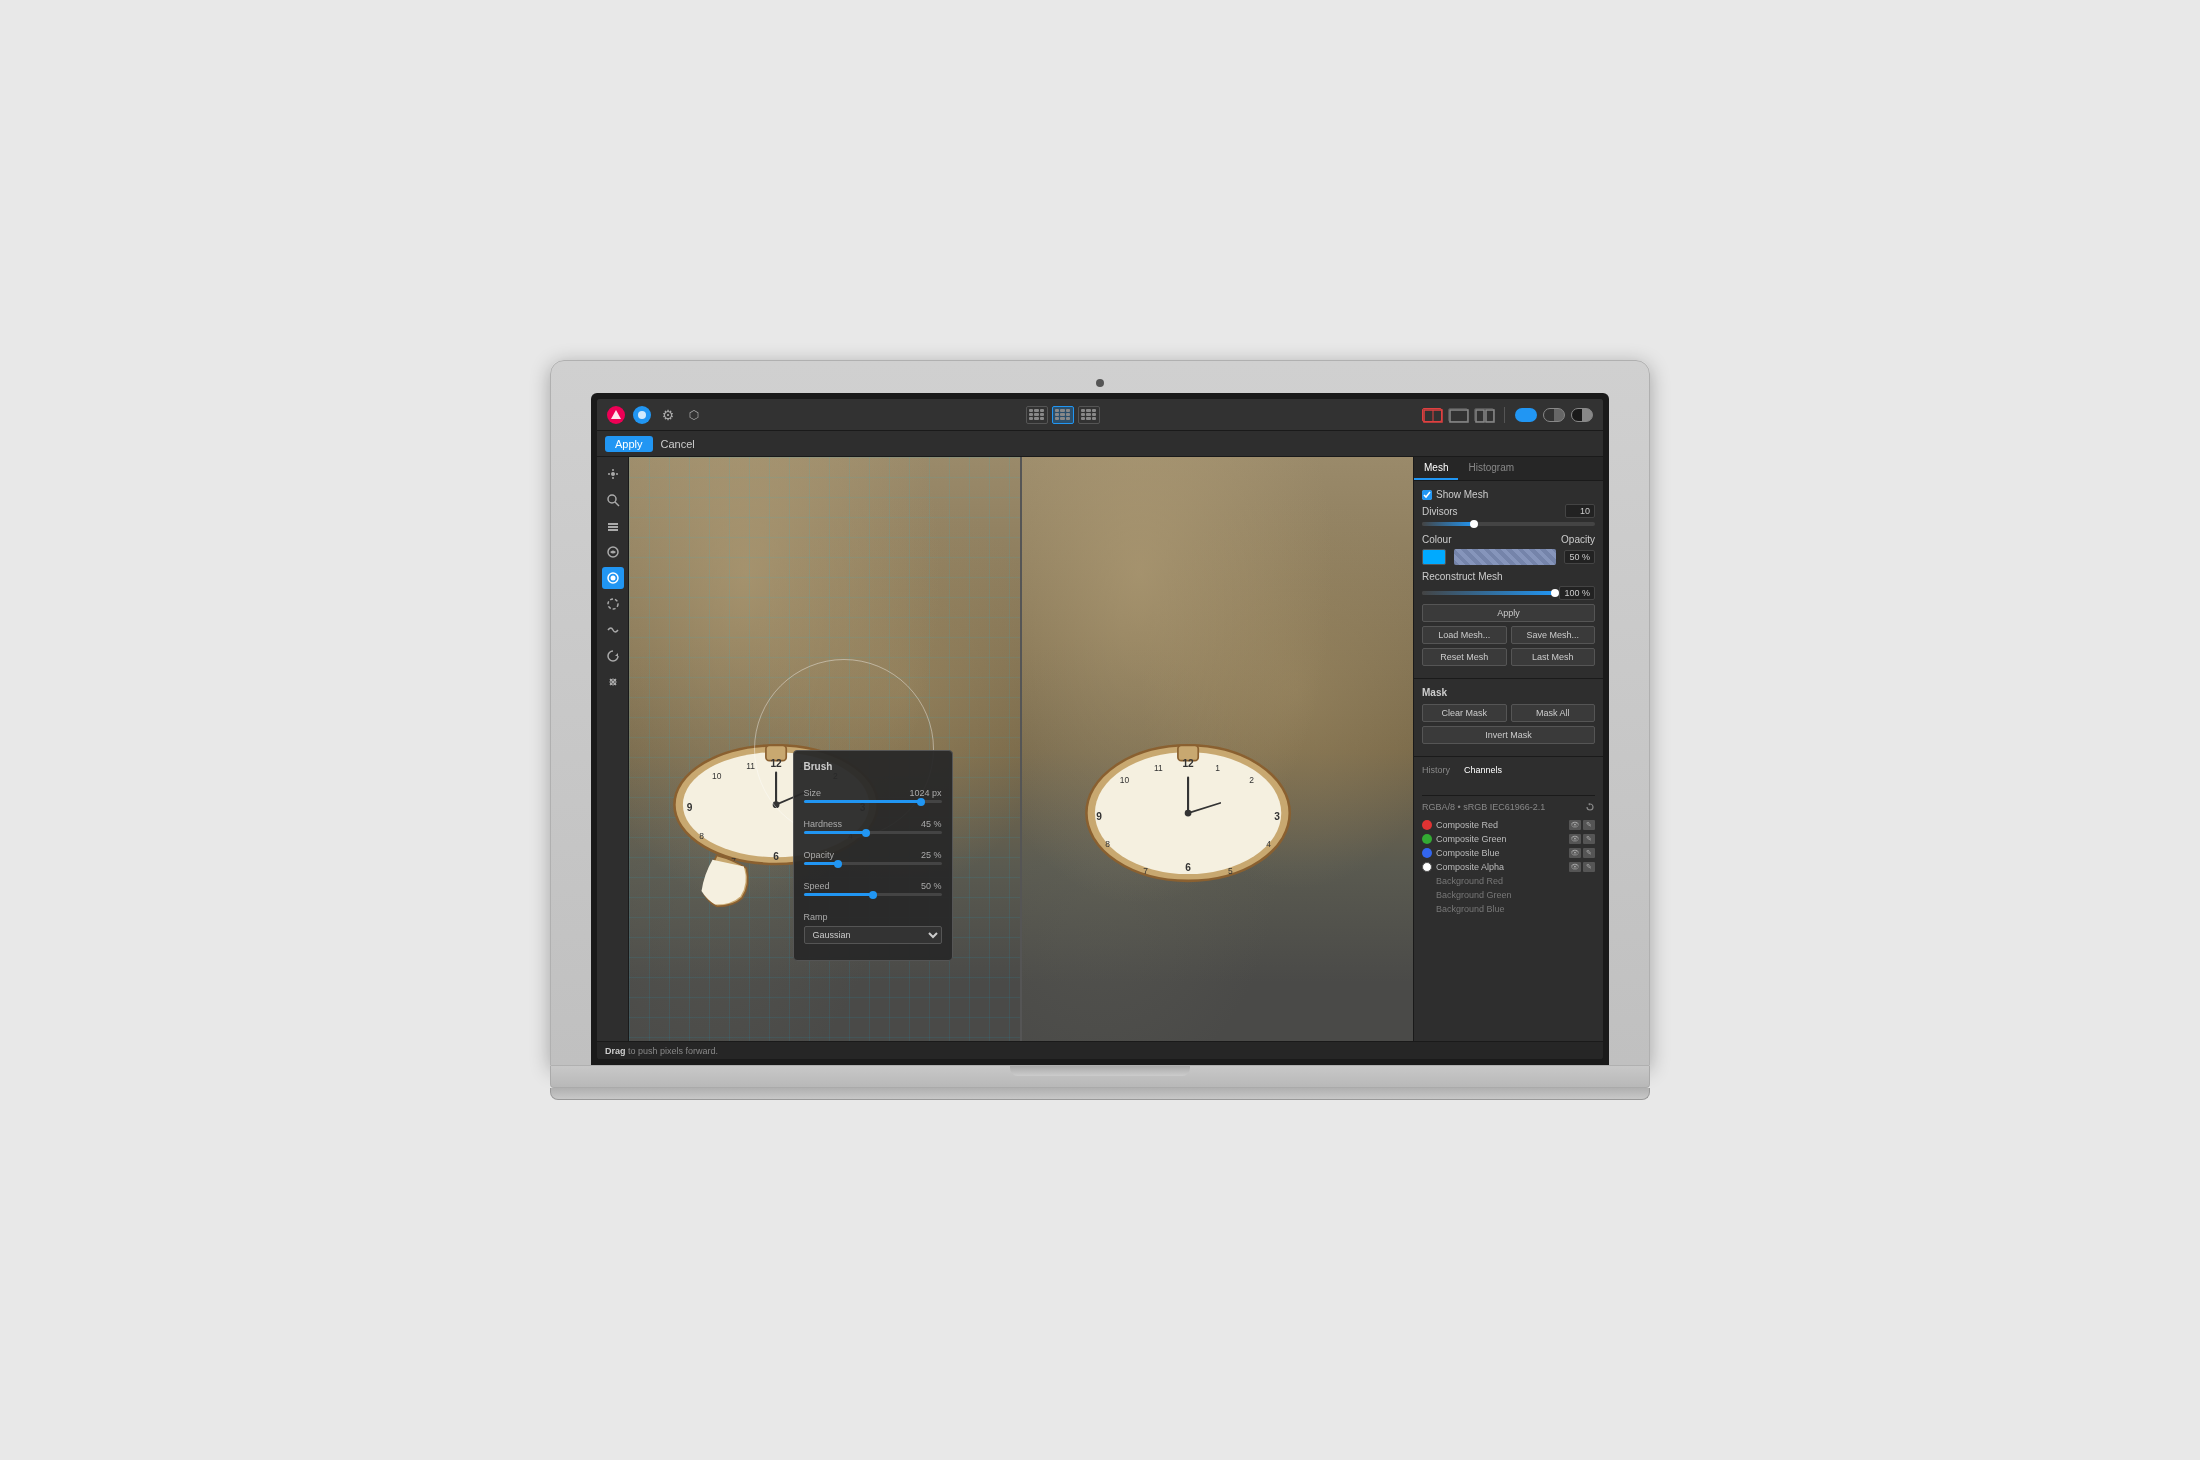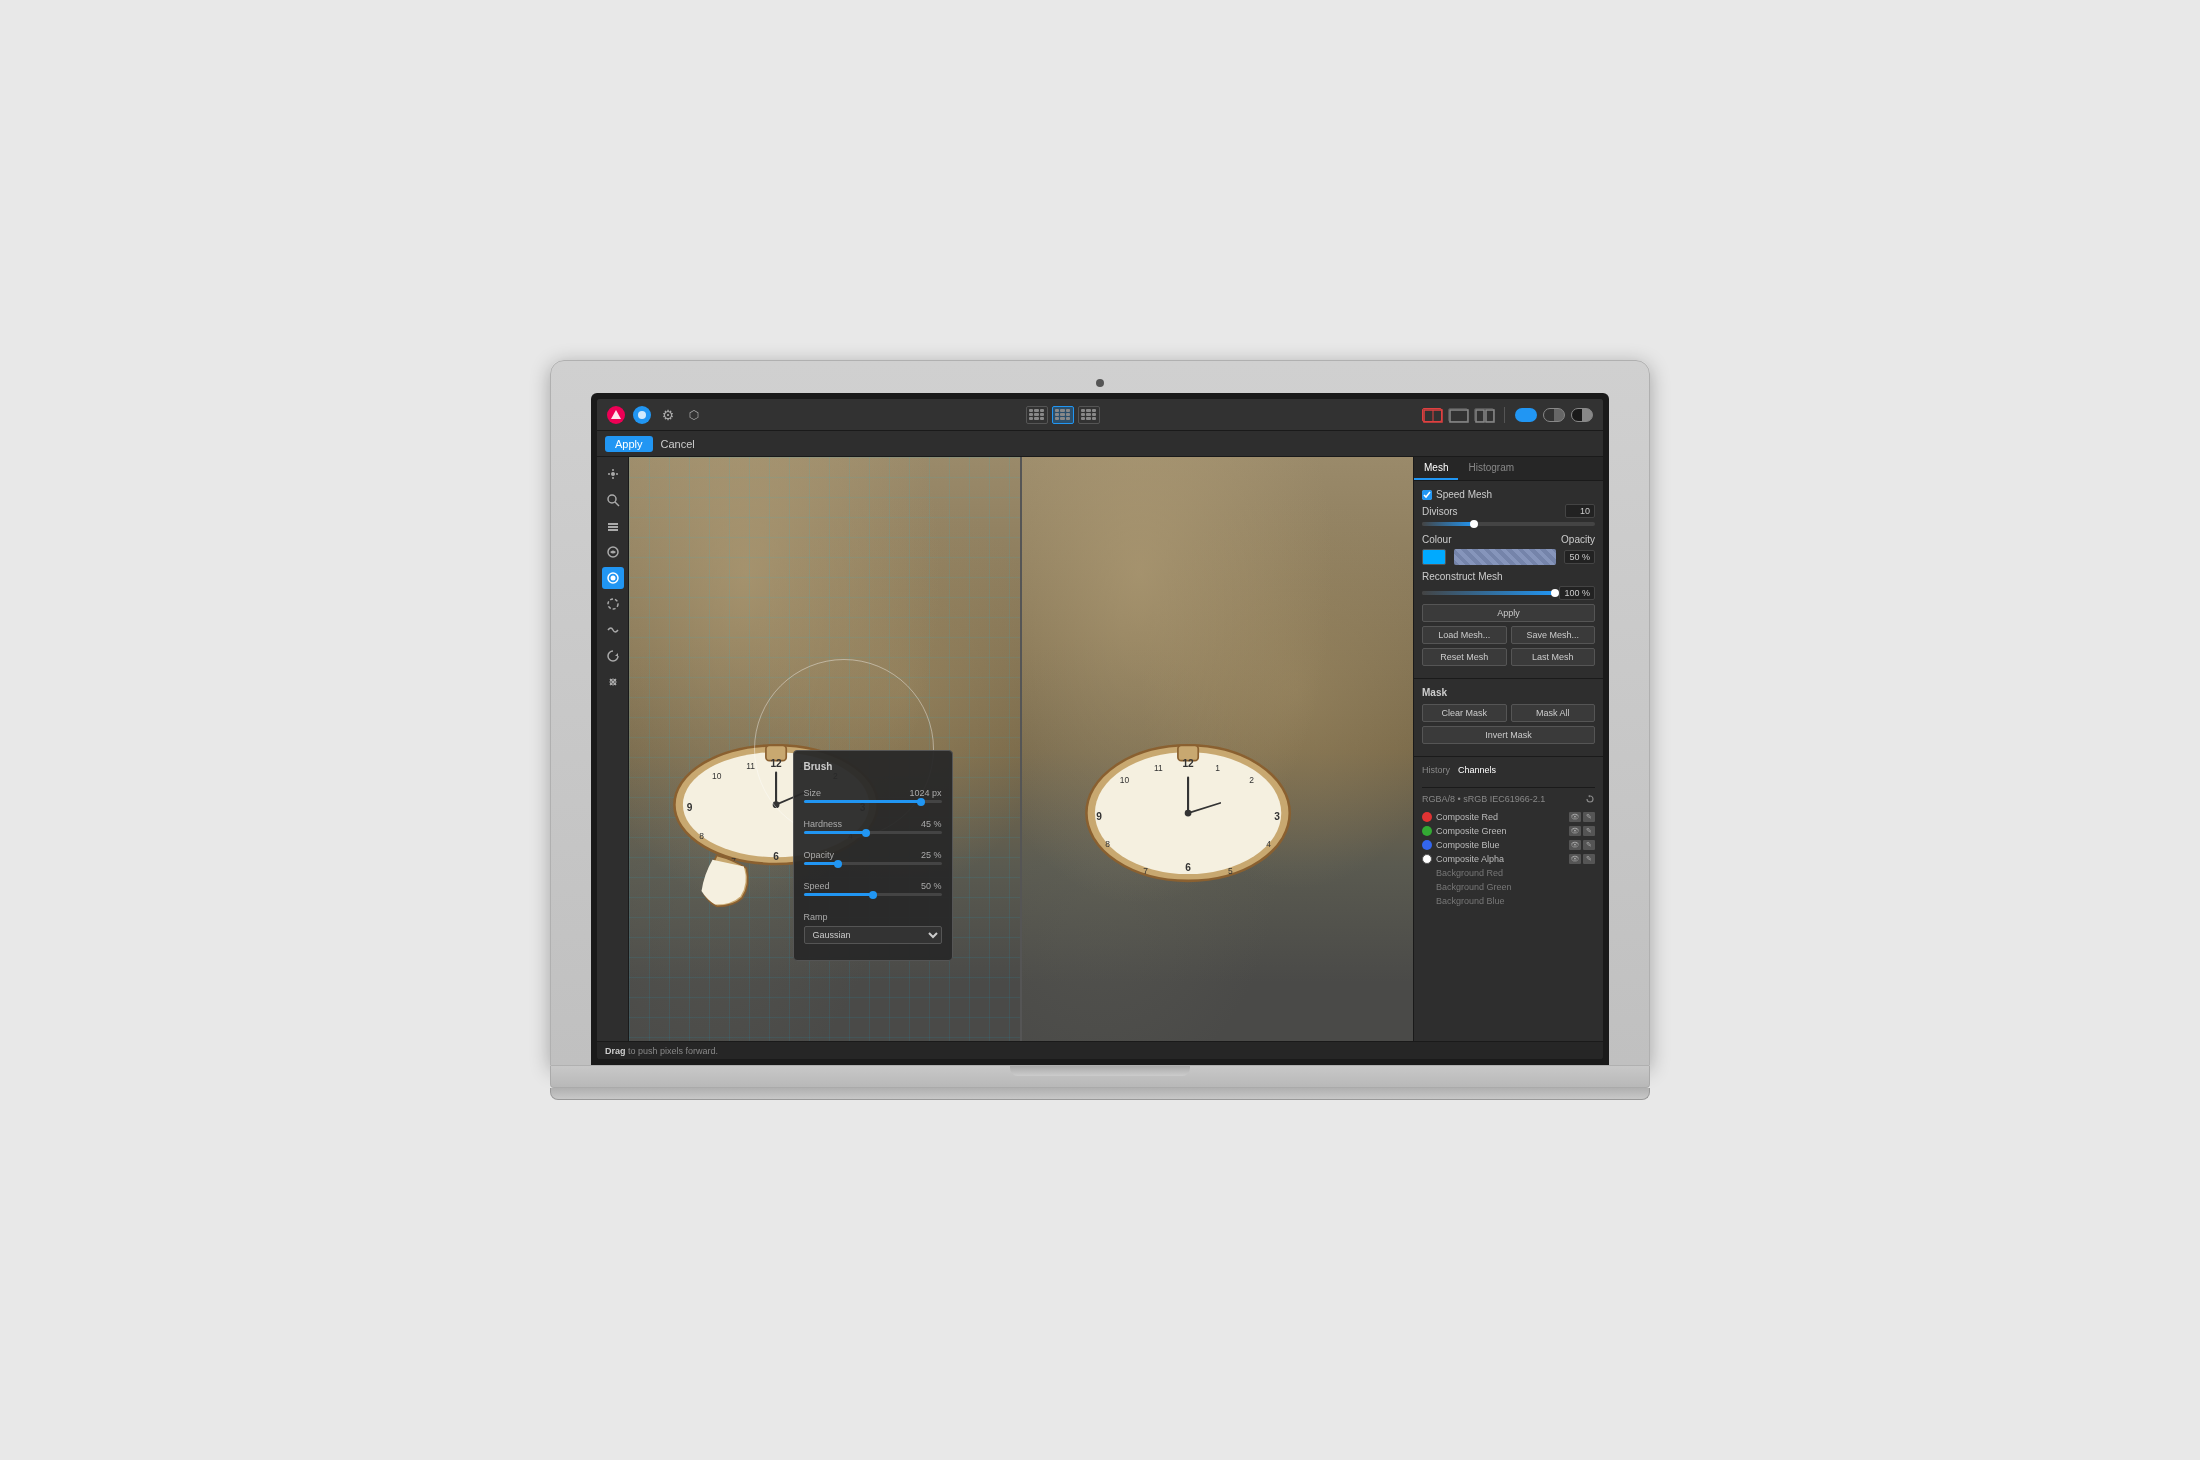--- a/index.html
+++ b/index.html
@@ -510,24 +510,24 @@
       margin-bottom: 6px;
     }
 
     
     .channels-section {
       padding: 8px;
     }
 
     .section-tabs {
       display: flex;
-      gap: 8px;
+      gap: 14px;
       margin-bottom: 6px;
       border-bottom: 1px solid #1a1a1a;
-      padding-bottom: 12px;
+      padding-bottom: 20px;
     }
 
     .section-tab {
       font-size: 9px;
       color: #888;
       cursor: pointer;
     }
 
     .section-tab.active {
       color: #fff;
@@ -971,21 +971,21 @@
             <div class="right-panel">
 
               <div class="panel-tabs">
                 <div class="panel-tab active">Mesh</div>
                 <div class="panel-tab">Histogram</div>
               </div>
 
               <div class="panel-section">
                 <div class="checkbox-row">
                   <input type="checkbox" checked="" style="">
-                  <span>Speed Mesh</span>
+                  <span>Show Mesh</span>
                 </div>
 
                 <div class="label-row">
                   <span>Divisors</span>
                   <div class="value-display">10</div>
                 </div>
 
                 <div class="slider-track">
                   <div class="slider-fill" style="width:30%"></div>
                   <div class="slider-thumb" style="left:30%"></div>

